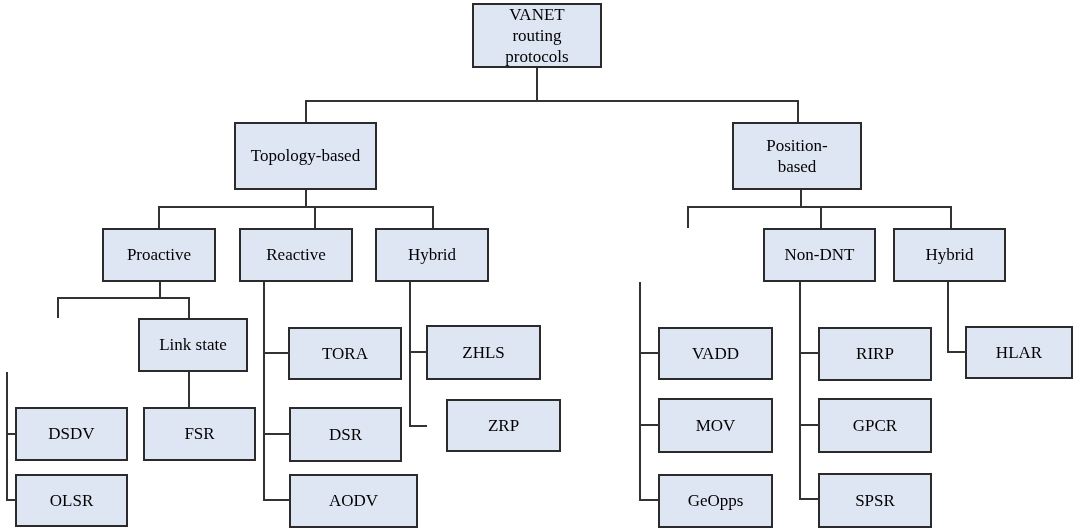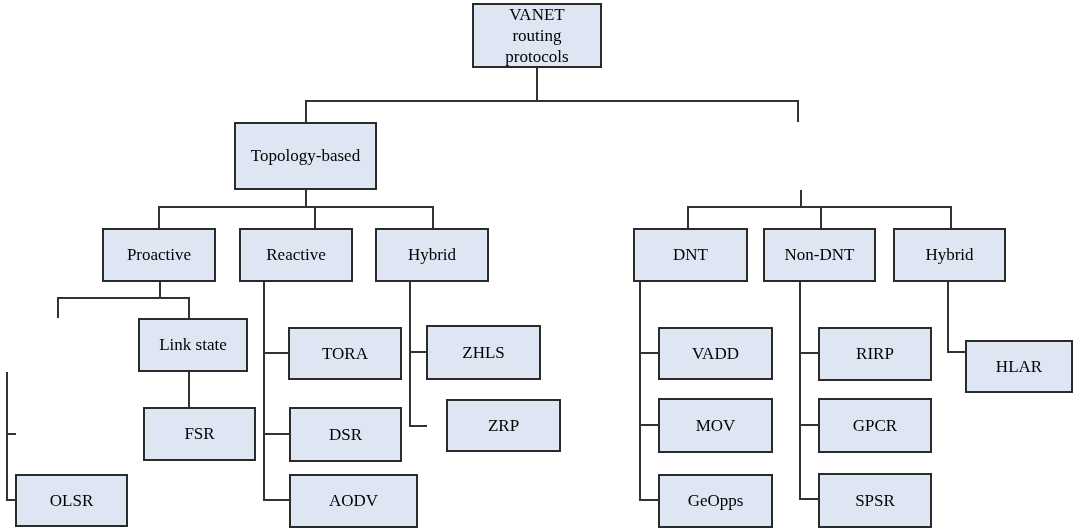--- a/index.html
+++ b/index.html
@@ -36,50 +36,51 @@
   .hl { position: absolute; height: 2px; background: var(--connector); }
 </style>
 </head>
 <body>
 
 <div class="canvas">
 
   <div class="node" style="left:472px;top:3px;width:130px;height:65px">VANET routing protocols</div>
 
   <div class="node" style="left:234px;top:122px;width:143px;height:68px">Topology-based</div>
+  <div class="node" style="left:732px;top:122px;width:130px;height:68px">Position-based</div>
 
   <div class="node" style="left:102px;top:228px;width:114px;height:54px">Proactive</div>
   <div class="node" style="left:239px;top:228px;width:114px;height:54px">Reactive</div>
   <div class="node" style="left:375px;top:228px;width:114px;height:54px">Hybrid</div>
 
-  <div class="node" style="left:633px;top:228px;width:115px;height:54px">DNT</div>
   <div class="node" style="left:763px;top:228px;width:113px;height:54px">Non-DNT</div>
   <div class="node" style="left:893px;top:228px;width:113px;height:54px">Hybrid</div>
 
   <div class="node" style="left:138px;top:318px;width:110px;height:54px">Link state</div>
 
+  <div class="node" style="left:15px;top:407px;width:113px;height:54px">DSDV</div>
   <div class="node" style="left:15px;top:474px;width:113px;height:53px">OLSR</div>
   <div class="node" style="left:143px;top:407px;width:113px;height:54px">FSR</div>
 
   <div class="node" style="left:288px;top:327px;width:114px;height:53px">TORA</div>
   <div class="node" style="left:289px;top:407px;width:113px;height:55px">DSR</div>
   <div class="node" style="left:289px;top:474px;width:129px;height:54px">AODV</div>
 
   <div class="node" style="left:426px;top:325px;width:115px;height:55px">ZHLS</div>
   <div class="node" style="left:446px;top:399px;width:115px;height:53px">ZRP</div>
 
   <div class="node" style="left:658px;top:327px;width:115px;height:53px">VADD</div>
   <div class="node" style="left:658px;top:398px;width:115px;height:55px">MOV</div>
   <div class="node" style="left:658px;top:474px;width:115px;height:54px">GeOpps</div>
 
   <div class="node" style="left:818px;top:327px;width:114px;height:54px">RIRP</div>
   <div class="node" style="left:818px;top:398px;width:114px;height:55px">GPCR</div>
   <div class="node" style="left:818px;top:473px;width:114px;height:55px">SPSR</div>
 
-  <div class="node" style="left:965px;top:340px;width:108px;height:53px">HLAR</div>
+  <div class="node" style="left:965px;top:326px;width:108px;height:53px">HLAR</div>
 
   <div class="vl" style="left:536px;top:68px;height:34px"></div>
   <div class="hl" style="left:305px;top:100px;width:494px"></div>
   <div class="vl" style="left:305px;top:100px;height:22px"></div>
   <div class="vl" style="left:797px;top:100px;height:22px"></div>
 
   <div class="vl" style="left:305px;top:190px;height:18px"></div>
   <div class="hl" style="left:158px;top:206px;width:276px"></div>
   <div class="vl" style="left:158px;top:206px;height:22px"></div>
   <div class="vl" style="left:314px;top:206px;height:22px"></div>

